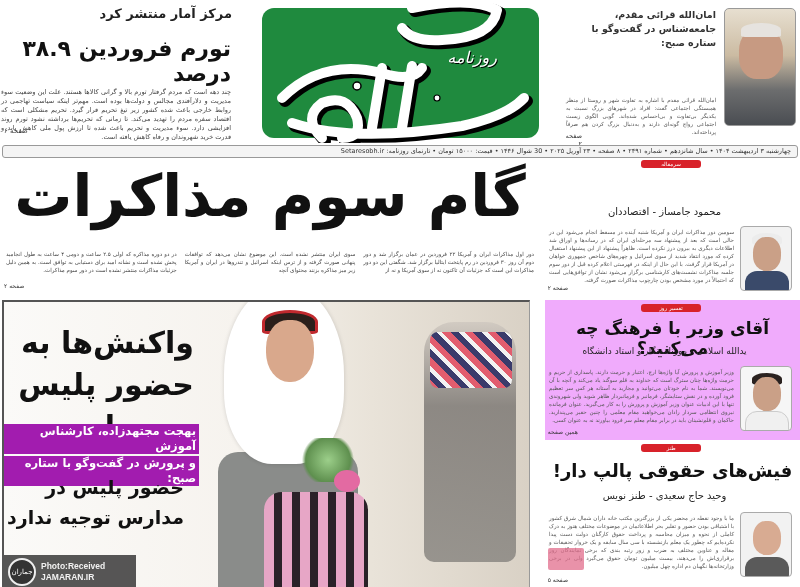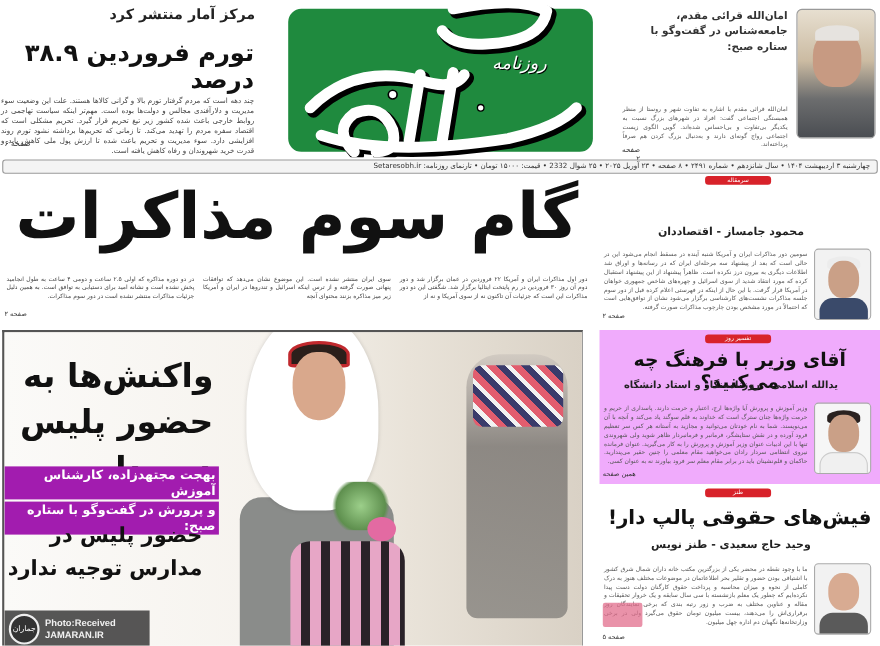--- a/index.html
+++ b/index.html
@@ -30,21 +30,21 @@
 
     
     .dateline { left: 2px; top: 145px; width: 796px; height: 13px; border: 1px solid #999; border-radius: 3px; background: #f4f4f4; font-size: 6.5px; line-height: 11px; color: #333; padding: 0 6px; display: flex; justify-content: space-between; direction: rtl; }
 
     
     .ribbon { position: absolute; height: 8px; background: #d8222a; border-radius: 3px; color: #fff; font-size: 5.5px; line-height: 8px; text-align: center; }
 
     .col-right { left: 545px; width: 255px; direction: rtl; text-align: right; }
     .art { position: absolute; left: 0; width: 255px; }
     .art .title { position: absolute; right: 0; left: 0; text-align: center; font-weight: bold; color: #111; }
-    .art .byline { position: absolute; left: 0; right: 16px; text-align: center; font-size: 10px; color: #222; font-weight: bold; }
+    .art .byline { position: absolute; left: 0; right: 16px; text-align: center; font-size: 10px; color: #222; font-weight: normal; }
     .art .portrait { position: absolute; right: 8px; width: 52px; height: 65px; border: 1px solid #aaa; border-radius: 4px; overflow: hidden; background: #f2f2f2; }
     .art .portrait .p-face { position: absolute; left: 12px; top: 10px; width: 28px; height: 34px; border-radius: 45%; background: #caa087; }
     .art .portrait .p-hair { position: absolute; left: 11px; top: 6px; width: 30px; height: 12px; border-radius: 50% 50% 20% 20%; }
     .art .portrait .p-body { position: absolute; left: 4px; top: 44px; width: 44px; height: 24px; border-radius: 12px 12px 0 0; }
     .art .text { position: absolute; right: 66px; width: 185px; font-size: 5.5px; line-height: 8px; color: #555; text-align: justify; }
     .art .page-ref { position: absolute; right: 232px; font-size: 6px; color: #333; white-space: nowrap; }
 
     .art-a { top: 160px; height: 130px; }
     .art-b { top: 300px; height: 140px; background: #f0abfc; }
     .art-c { top: 444px; height: 143px; }
@@ -122,21 +122,21 @@
   <div class="photo">
     <div class="face"></div>
     <div class="hair"></div>
   </div>
   <div class="kicker">امان‌الله قرائی مقدم، جامعه‌شناس در گفت‌وگو با ستاره صبح:</div>
   <div class="body">امان‌الله قرائی مقدم با اشاره به تفاوت شهر و روستا از منظر همبستگی اجتماعی گفت: افراد در شهرهای بزرگ نسبت به یکدیگر بی‌تفاوت و بی‌احساس شده‌اند. گویی الگوی زیست اجتماعی رواج گونه‌ای دارند و به‌دنبال بزرگ کردن هم صرفاً پرداخته‌اند.</div>
   <div class="page-ref">صفحه ۲</div>
 </div>
 
 <div class="abs dateline">
-  <span>چهارشنبه ۳ اردیبهشت ۱۴۰۴ • سال شانزدهم • شماره ۲۴۹۱ • ۸ صفحه • ۲۳ آوریل ۲۰۲۵ • ۲۵ شوال 2332 • قیمت: ۱۵۰۰۰ تومان • تارنمای روزنامه: Setaresobh.ir</span>
+  <span>چهارشنبه ۳ اردیبهشت ۱۴۰۴ • سال شانزدهم • شماره ۲۴۹۱ • ۸ صفحه • ۲۳ آوریل ۲۰۲۵ • 30 شوال ۱۴۴۶ • قیمت: ۱۵۰۰۰ تومان • تارنمای روزنامه: Setaresobh.ir</span>
 </div>
 
 <div class="abs main-head">گام سوم مذاکرات</div>
 
 <div class="abs lead-cols">
   <div class="col">دور اول مذاکرات ایران و آمریکا ۲۲ فروردین در عمان برگزار شد و دور دوم آن روز ۳۰ فروردین در رم پایتخت ایتالیا برگزار شد. شگفتی این دو دور مذاکرات این است که جزئیات آن تاکنون نه از سوی آمریکا و نه از</div>
   <div class="col">سوی ایران منتشر نشده است. این موضوع نشان می‌دهد که توافقات پنهانی صورت گرفته و از ترس اینکه اسرائیل و تندروها در ایران و آمریکا زیر میز مذاکره بزنند محتوای آنچه</div>
   <div class="col">در دو دوره مذاکره که اولی ۲.۵ ساعت و دومی ۴ ساعت به طول انجامید پخش نشده است و نشانه امید برای دستیابی به توافق است. به همین دلیل جزئیات مذاکرات منتشر نشده است در دور سوم مذاکرات.</div>
   <div class="page-ref">صفحه ۲</div>
 </div>

